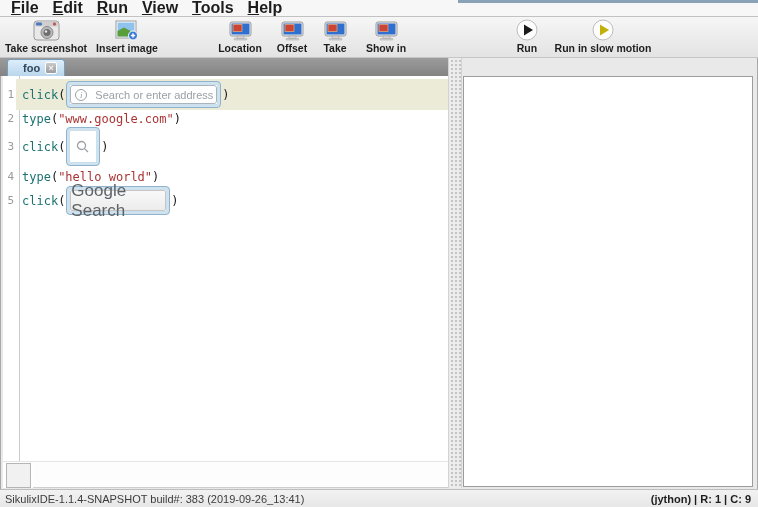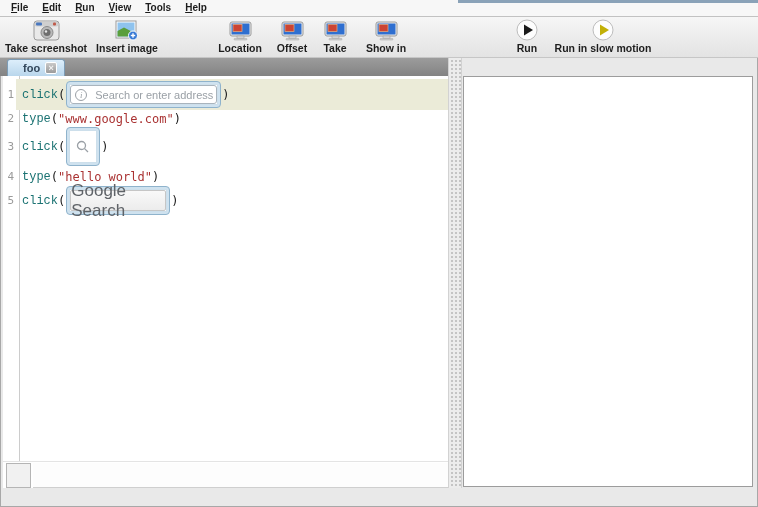--- a/index.html
+++ b/index.html
@@ -9,21 +9,21 @@
     position:relative; width:758px; height:507px; background:#e9e9e9;
     box-shadow: inset 0 0 0 1px #a8a8a8; overflow:hidden;
   }
   
   .menubar {
     position:absolute; top:0; left:0; width:758px; height:17px;
     background:#f7f7f7; border-bottom:1px solid #c2c2c2;
     display:flex; align-items:center; padding-left:4px;
   }
   .menu-item {
-    font-size:10px; font-weight:bold; color:#1c1c1c; padding:0 7px; cursor:default;
+    font-size:16px; font-weight:bold; color:#1c1c1c; padding:0 7px; cursor:default;
     line-height:16px;
   }
   .menu-item .mn { text-decoration:underline; }
   .win-edge-top {
     position:absolute; top:0; right:0; width:300px; height:3px; background:#8aa2b8;
   }
   
   .toolbar {
     position:absolute; top:17px; left:0; width:758px; height:41px;
     background:linear-gradient(#f6f6f6,#e3e3e3); border-bottom:1px solid #c6c6c6;
@@ -70,21 +70,21 @@
     width:13px; flex:0 0 13px; text-align:right; font:11px "DejaVu Sans Mono", monospace;
     color:#9a9a9a; padding-right:2px;
   }
   .crow .lbody {
     flex:1; display:flex; align-items:center; padding-left:6px;
     font:12px "DejaVu Sans Mono", monospace; color:#1a1a1a; height:100%;
   }
   .crow.hl .lbody { background:#ebebd8; }
   .r1 { height:31px; } .r2 { height:17px; } .r3 { height:39px; }
   .r4 { height:21px; } .r5 { height:27px; }
-  .kw { color:#1a7272;font-family:Liberation Mono, monospace; }
+  .kw { color:#1a7272; }
   .str { color:#aa3333; }
   .par { color:#1a1a1a; }
   
   .thumb {
     display:inline-flex; align-items:center; justify-content:center;
     background:#cfe2ef; border:1px solid #8fb3cc; border-radius:4px;
     padding:2px; margin:0 1px; cursor:pointer;
   }
   .thumb-inner {
     background:#ffffff; border:1px solid #cddfeb;
@@ -337,14 +337,18 @@
     </div>
 
     <div class="hscroll-row">
       <div class="hscroll-corner"></div>
       <div class="hscroll-track"></div>
     </div>
   </div>
 
   <div class="message-pane"></div>
 
+  <div class="statusbar">
+    <span class="status-left">SikulixIDE-1.1.4-SNAPSHOT build#: 383 (2019-09-26_13:41)</span>
+    <span class="status-right">(jython) | R: 1 | C: 9</span>
+  </div>
 
 </div>
 
 </body></html>

